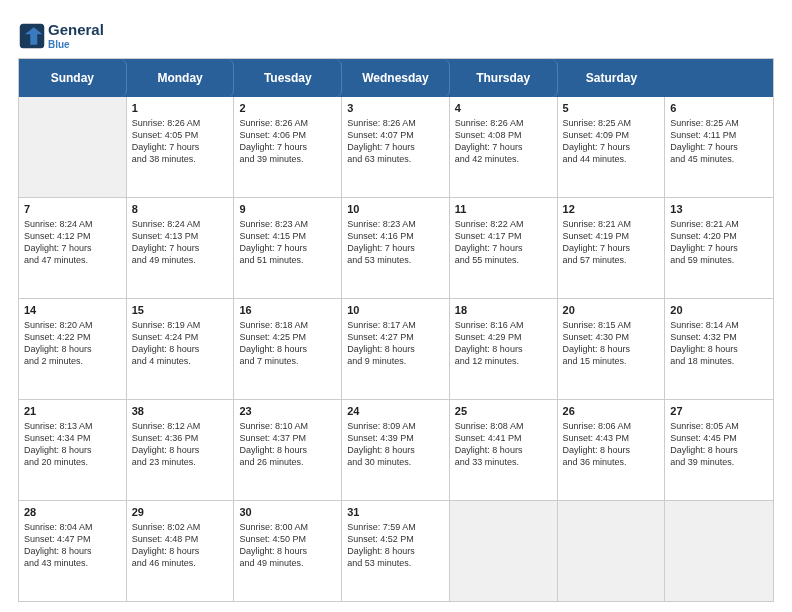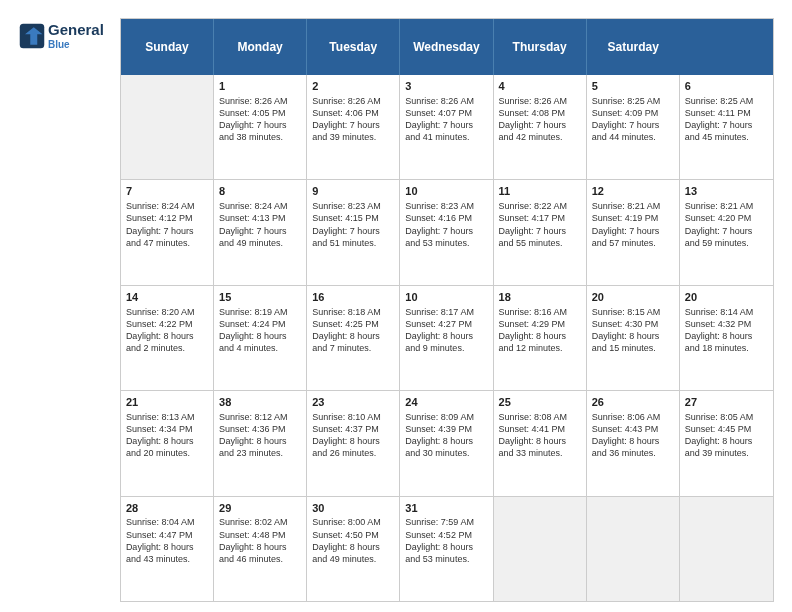--- a/index.html
+++ b/index.html
@@ -8,22 +8,21 @@
       height: 612px;
       font-family: Arial, sans-serif;
       background: #fff;
       overflow: hidden;
     }
     .page {
       width: 792px;
       height: 612px;
       padding: 18px 18px 10px 18px;
       display: flex;
-      flex-direction: row;
-      gap: 16px;
+      flex-direction: column;
     }
     .header {
       display: flex;
       align-items: flex-start;
       justify-content: space-between;
       margin-bottom: 8px;
     }
     .logo {
       display: flex;
       align-items: center;
@@ -56,22 +55,23 @@
     .cal-header-row {
       display: grid;
       grid-template-columns: repeat(7, 1fr);
       background: #2a6099;
     }
     .cal-header-cell {
       color: #fff;
       font-size: 12px;
       font-weight: bold;
       text-align: center;
-      padding: 21px 4px;
+      padding: 12px 4px;
       border-right: 1px solid #4a80b0;
+      border-radius: 7px;
     }
     .cal-header-cell:last-child { border-right: none; }
     .cal-body {
       flex: 1;
       display: flex;
       flex-direction: column;
     }
     .cal-row {
       display: grid;
       grid-template-columns: repeat(7, 1fr);
@@ -150,21 +150,21 @@
             <span class="cell-line">Sunrise: 8:26 AM</span>
             <span class="cell-line">Sunset: 4:06 PM</span>
             <span class="cell-line">Daylight: 7 hours</span>
             <span class="cell-line">and 39 minutes.</span>
           </div>
           <div class="cal-cell">
             <span class="day-num">3</span>
             <span class="cell-line">Sunrise: 8:26 AM</span>
             <span class="cell-line">Sunset: 4:07 PM</span>
             <span class="cell-line">Daylight: 7 hours</span>
-            <span class="cell-line">and 41 minutes.</span>
+            <span class="cell-line">and 63 minutes.</span>
           </div>
           <div class="cal-cell">
             <span class="day-num">4</span>
             <span class="cell-line">Sunrise: 8:26 AM</span>
             <span class="cell-line">Sunset: 4:08 PM</span>
             <span class="cell-line">Daylight: 7 hours</span>
             <span class="cell-line">and 42 minutes.</span>
           </div>
           <div class="cal-cell">
             <span class="day-num">5</span>

